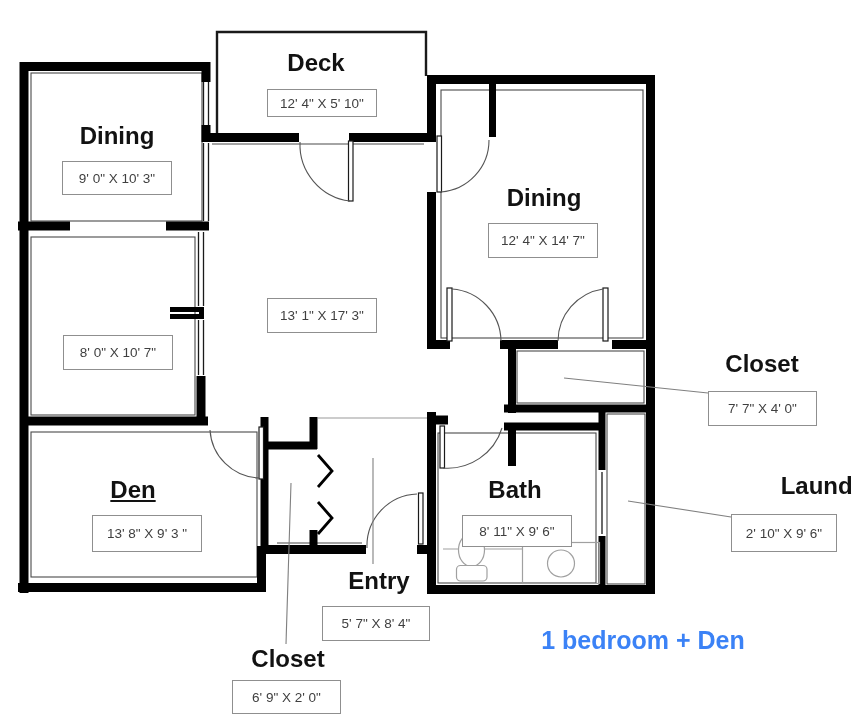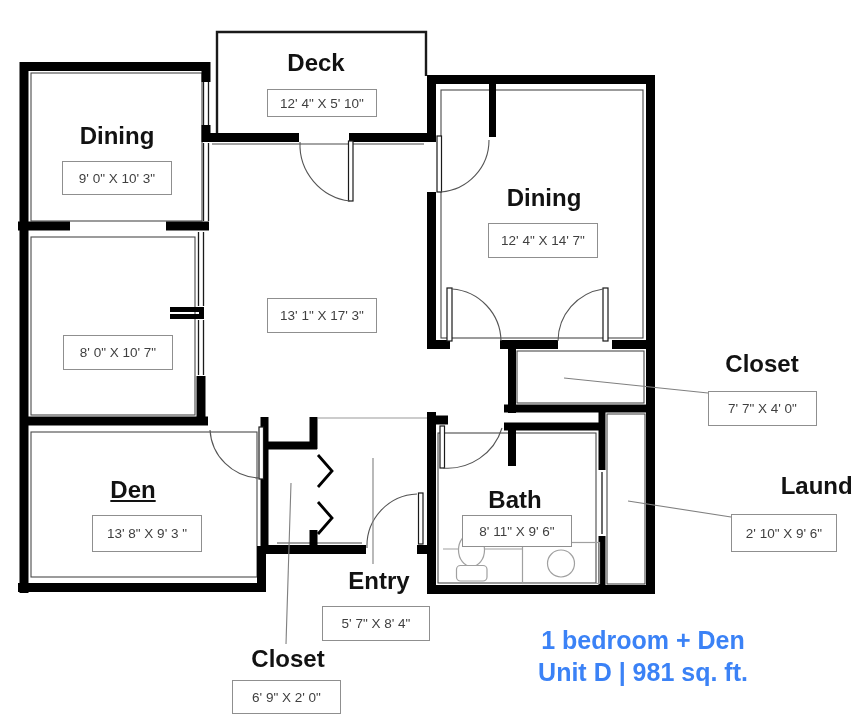--- a/index.html
+++ b/index.html
@@ -139,34 +139,33 @@
 
     <g stroke="#808080" stroke-width="1.1" fill="none">
       <path d="M 564,378 L 708,393"></path>
       <path d="M 628,501 L 731,517"></path>
       <path d="M 373,458 L 373,564"></path>
       <path d="M 291,483 L 286,644"></path>
     </g>
   </svg>
 
   <div class="footer-line" id="footer-line1">1 bedroom + Den</div>
-  <div class="footer-line" id="footer-line2">Unit D | 981 sq. ft.</div>
 <div class="room-label" style="left: 316px; top: 63px;">Deck</div>
     <div class="dim-box" style="left: 267px; top: 89px; width: 110px; height: 28px;">12' 4" X 5' 10"</div>
     <div class="room-label" style="left: 117px; top: 136px;">Dining</div>
     <div class="dim-box" style="left: 62px; top: 161px; width: 110px; height: 34px;">9' 0" X 10' 3"</div>
     <div class="room-label" style="left: 544px; top: 198px;">Dining</div>
     <div class="dim-box" style="left: 488px; top: 223px; width: 110px; height: 35px;">12' 4" X 14' 7"</div>
     <div class="dim-box" style="left: 267px; top: 298px; width: 110px; height: 35px;">13' 1" X 17' 3"</div>
     <div class="dim-box" style="left: 63px; top: 335px; width: 110px; height: 35px;">8' 0" X 10' 7"</div>
     <div class="room-label" style="left: 762px; top: 364px;">Closet</div>
     <div class="dim-box" style="left: 708px; top: 391px; width: 109px; height: 35px;">7' 7" X 4' 0"</div>
     <div class="room-label" style="left: 133px; top: 490px; text-decoration: underline;">Den</div>
     <div class="dim-box" style="left: 92px; top: 515px; width: 110px; height: 37px;">13' 8" X 9' 3 "</div>
-    <div class="room-label" style="left: 515px; top: 500px;">Bath</div>
+    <div class="room-label" style="left: 515px; top: 490px;">Bath</div>
     <div class="dim-box" style="left: 462px; top: 515px; width: 110px; height: 32px;">8' 11" X 9' 6"</div>
     <div class="room-label" style="left: 828px; top: 486px;">Laundry</div>
     <div class="dim-box" style="left: 731px; top: 514px; width: 106px; height: 38px;">2' 10" X 9' 6"</div>
     <div class="room-label" style="left: 379px; top: 581px;">Entry</div>
     <div class="dim-box" style="left: 322px; top: 606px; width: 108px; height: 35px;">5' 7" X 8' 4"</div>
     <div class="room-label" style="left: 288px; top: 659px;">Closet</div>
     <div class="dim-box" style="left: 232px; top: 680px; width: 109px; height: 34px;">6' 9" X 2' 0"</div>
   </div>
 
 </body></html>

